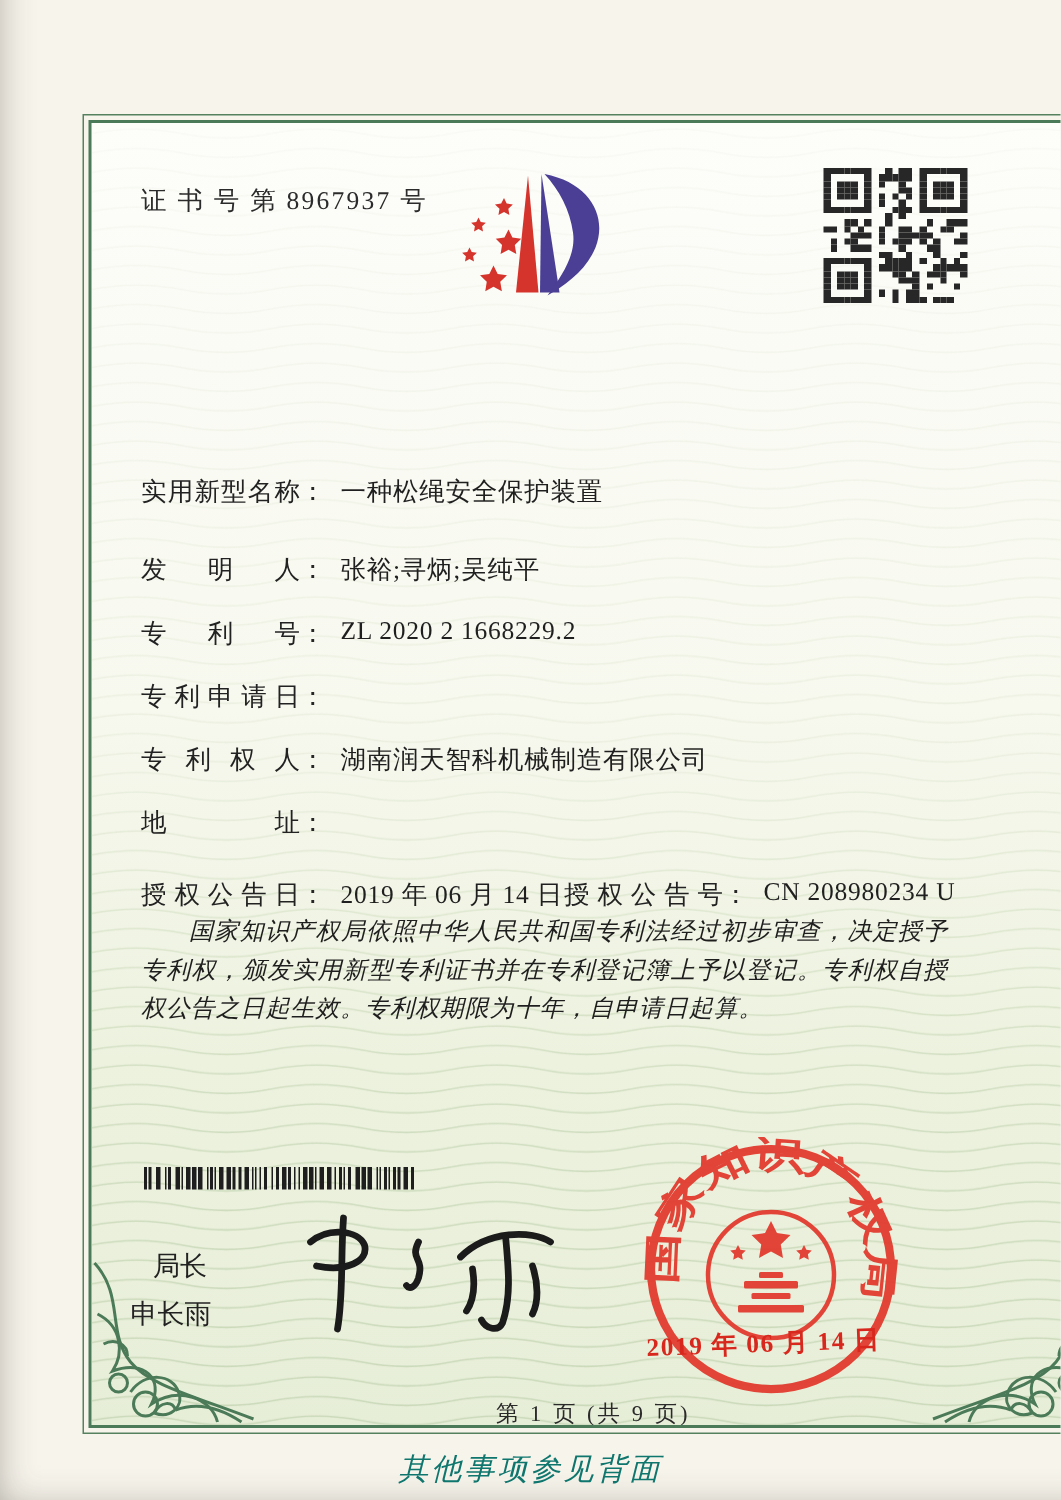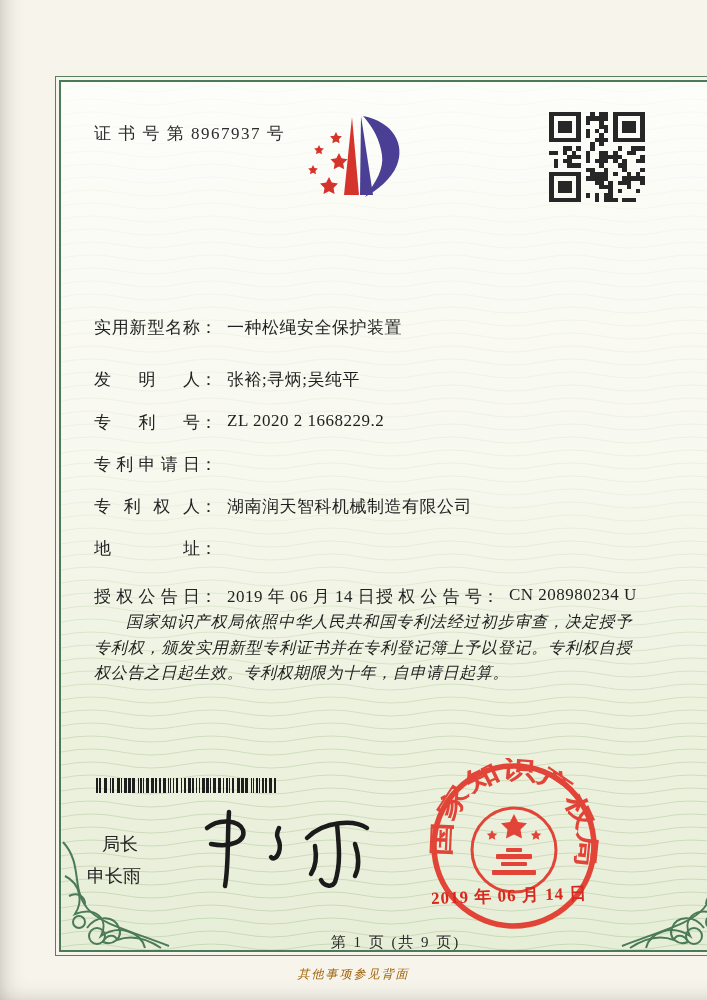--- a/index.html
+++ b/index.html
@@ -78,21 +78,21 @@
   .seal-date {
     position:absolute; left:370px; top:802px; width:172px;
     font-size:17px; font-weight:bold; color:#d8271c; letter-spacing:1px;
     transform:rotate(-2deg); white-space:nowrap;
   }
 
   
   .page-no { position:absolute; left:0; top:851px; width:100%; text-align:center;
              font-size:15px; letter-spacing:2px; color:#2a2a2a; }
   .back-note { position:absolute; left:0; top:966px; width:100%; text-align:center;
-               font-size:12px; font-style:italic; letter-spacing:2px; color:#a16207; }
+               font-size:20px; font-style:italic; letter-spacing:2px; color:#0f766e; }
 </style>
 </head>
 <body>
 
 <div class="frame">
   <div class="frame-inner">
 
     <svg class="waves" xmlns="http://www.w3.org/2000/svg">
       <defs>
         <pattern id="wv" width="120" height="13" patternUnits="userSpaceOnUse">

